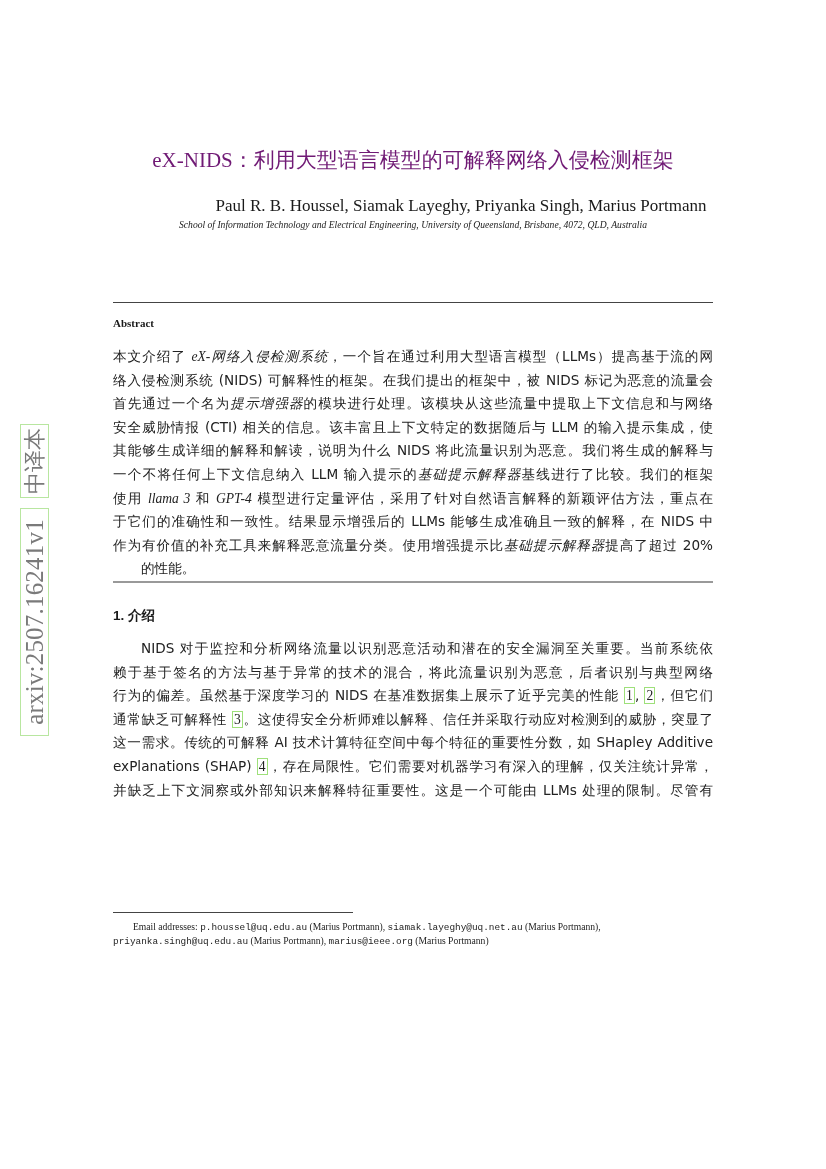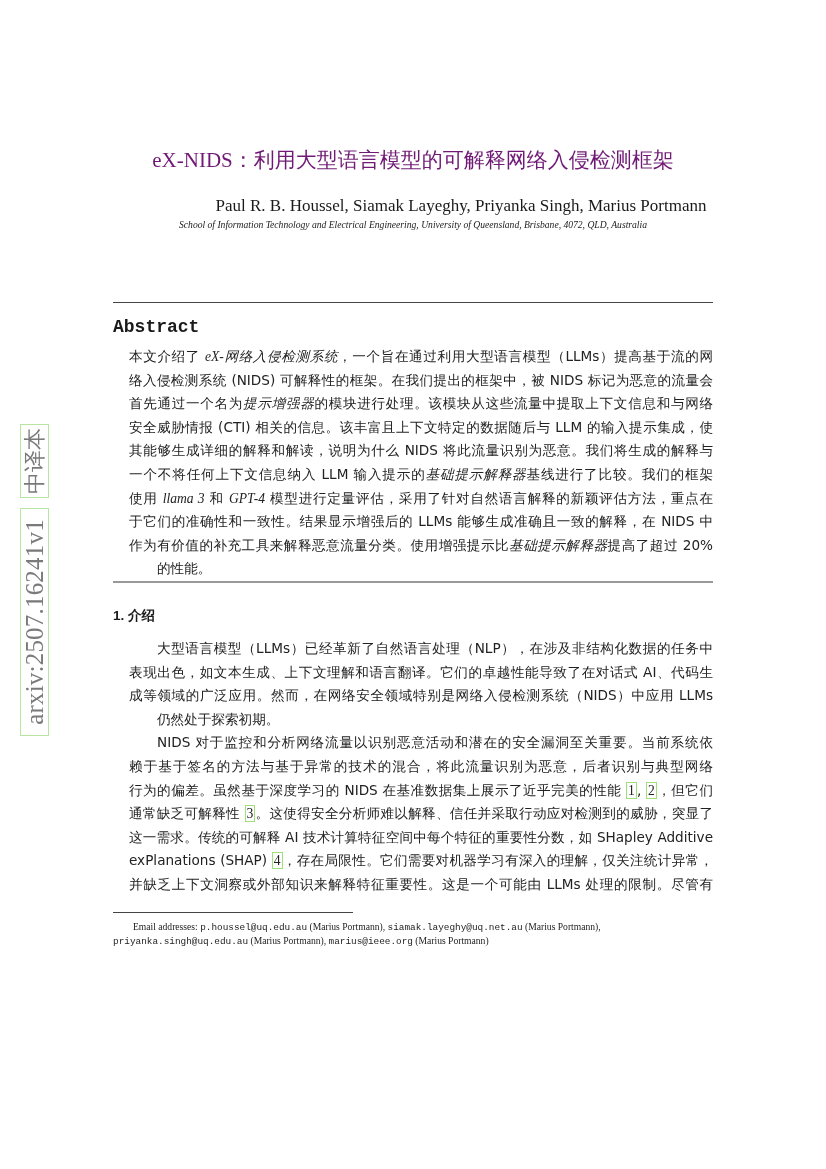--- a/index.html
+++ b/index.html
@@ -32,36 +32,36 @@
       font-size: 17px; font-family: "Liberation Serif", serif; padding-left: 48px;
     }
     .affil {
       position: absolute; top: 219px; left: 0; width: 826px; text-align: center;
       font-size: 9.6px; font-style: italic; font-family: "Liberation Serif", serif;
     }
     .rule { position: absolute; left: 113px; width: 600px; height: 1px; background: #444; }
     .rule-top { top: 302px; }
     .rule-bottom { top: 581px; background: #999; height: 2px; }
     .abstract-heading {
-      position: absolute; top: 317px; left: 113px; font-weight: bold; font-size: 18px;
-      font-family: Liberation Mono, monospace;
+      position: absolute; top: 317px; left: 113px; font-weight: bold; font-size: 11px;
+      font-family: Liberation Serif, serif;
     }
     .text-block {
       position: absolute; left: 113px; width: 600px;
       font-size: 13.6px; line-height: 23.6px; text-align: justify;
       font-family: "DejaVu Sans", sans-serif; color: #222;
     }
     .abstract-body { top: 345px; }
     .section-heading {
       position: absolute; top: 607px; left: 113px; font-weight: bold; font-size: 13.5px;
       font-family: Liberation Sans, sans-serif;
     }
     .intro-body { top: 637px; }
     .para { text-indent: 28px; margin: 0; }
-    .line { display: block; text-align: justify; text-align-last: justify; white-space: nowrap; margin-left: 16px; }
+    .line { display: block; text-align: justify; text-align-last: justify; white-space: nowrap; }
     .line.last { text-align-last: left; padding-left: 28px; }
     .it { font-style: italic; font-family: "Liberation Serif", serif; }
     .cite {
       border: 1px solid #9ee07a; padding: 0 1px; color: #222;
       font-family: "Liberation Serif", serif;
     }
     .footnote-rule { position: absolute; top: 912px; left: 113px; width: 240px; height: 1px; background: #444; }
     .footnote {
       position: absolute; top: 920px; left: 113px; width: 600px;
       font-size: 9.6px; line-height: 13px; font-family: "Liberation Serif", serif; color: #222;
@@ -99,26 +99,20 @@
   <span class="line"><span>作为有价值的补充工具来解释恶意流量分类。使用增强提示比</span><span class="it">基础提示解释器</span><span>提高了超过 20%</span></span>
   <span class="line last"><span>的性能。</span></span>
 </div>
 
 <div class="rule rule-bottom"></div>
 
 <div class="section-heading">1.  介绍</div>
 
 <div class="text-block intro-body">
   <div class="para">
-    <span class="line">大型语言模型（LLMs）已经革新了自然语言处理（NLP），在涉及非结构化数据的任务中</span>
-    <span class="line" style="text-indent:0">表现出色，如文本生成、上下文理解和语言翻译。它们的卓越性能导致了在对话式 AI、代码生</span>
-    <span class="line" style="text-indent:0">成等领域的广泛应用。然而，在网络安全领域特别是网络入侵检测系统（NIDS）中应用 LLMs</span>
-    <span class="line last" style="text-indent:0">仍然处于探索初期。</span>
-  </div>
-  <div class="para">
     <span class="line">NIDS 对于监控和分析网络流量以识别恶意活动和潜在的安全漏洞至关重要。当前系统依</span>
     <span class="line" style="text-indent:0">赖于基于签名的方法与基于异常的技术的混合，将此流量识别为恶意，后者识别与典型网络</span>
     <span class="line" style="text-indent:0"><span>行为的偏差。虽然基于深度学习的 NIDS 在基准数据集上展示了近乎完美的性能 </span><span class="cite">1</span><span>, </span><span class="cite">2</span><span>，但它们</span></span>
     <span class="line" style="text-indent:0"><span>通常缺乏可解释性 </span><span class="cite">3</span><span>。这使得安全分析师难以解释、信任并采取行动应对检测到的威胁，突显了</span></span>
     <span class="line" style="text-indent:0">这一需求。传统的可解释 AI 技术计算特征空间中每个特征的重要性分数，如 SHapley Additive</span>
     <span class="line" style="text-indent:0"><span>exPlanations (SHAP)  </span><span class="cite">4</span><span>，存在局限性。它们需要对机器学习有深入的理解，仅关注统计异常，</span></span>
     <span class="line" style="text-indent:0">并缺乏上下文洞察或外部知识来解释特征重要性。这是一个可能由 LLMs 处理的限制。尽管有</span>
   </div>
 </div>
 

